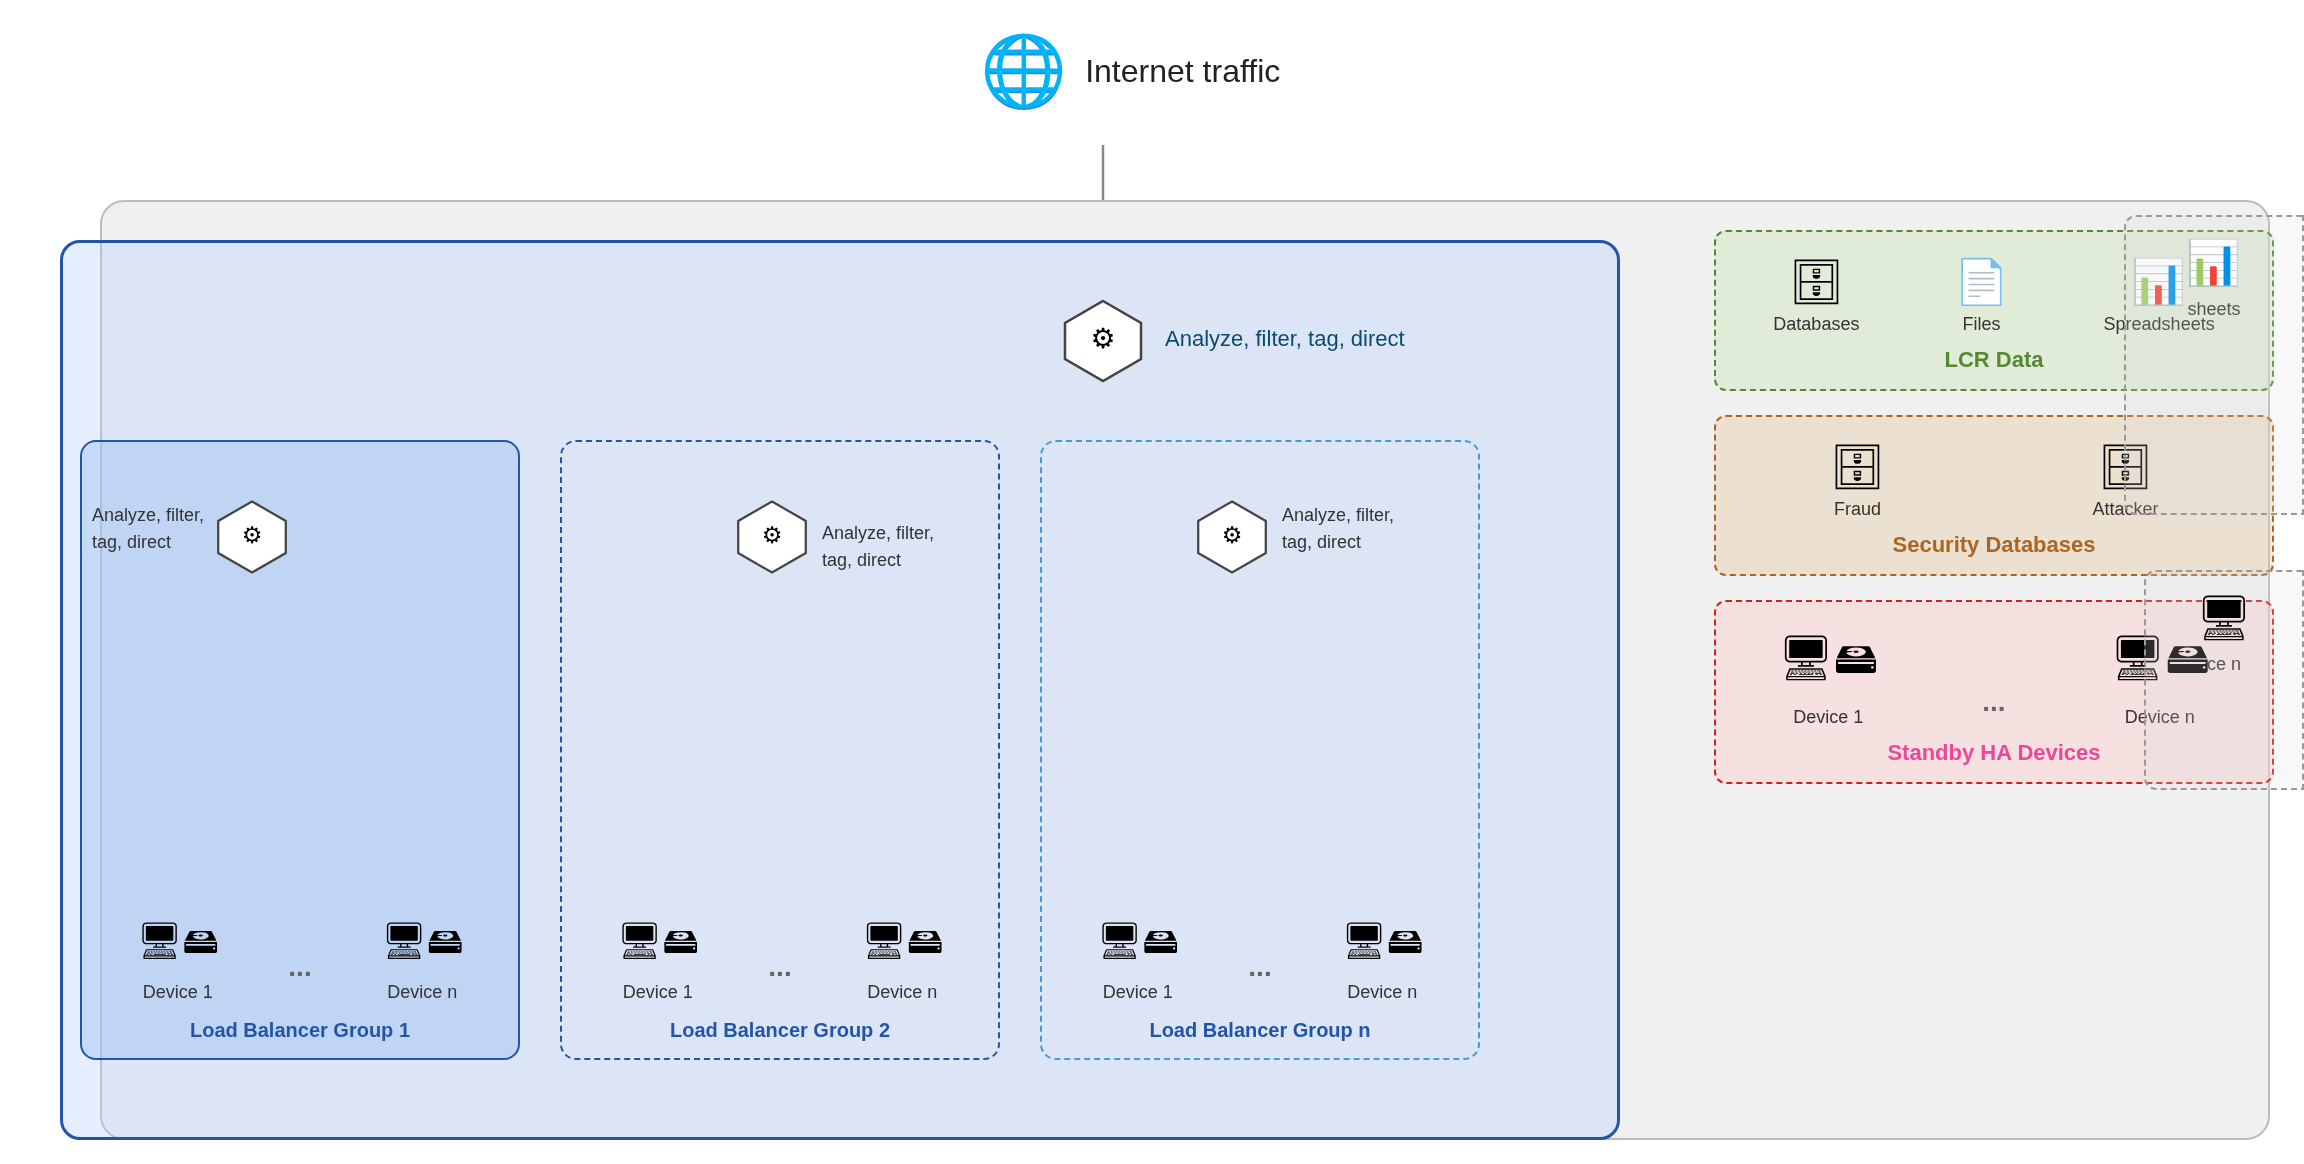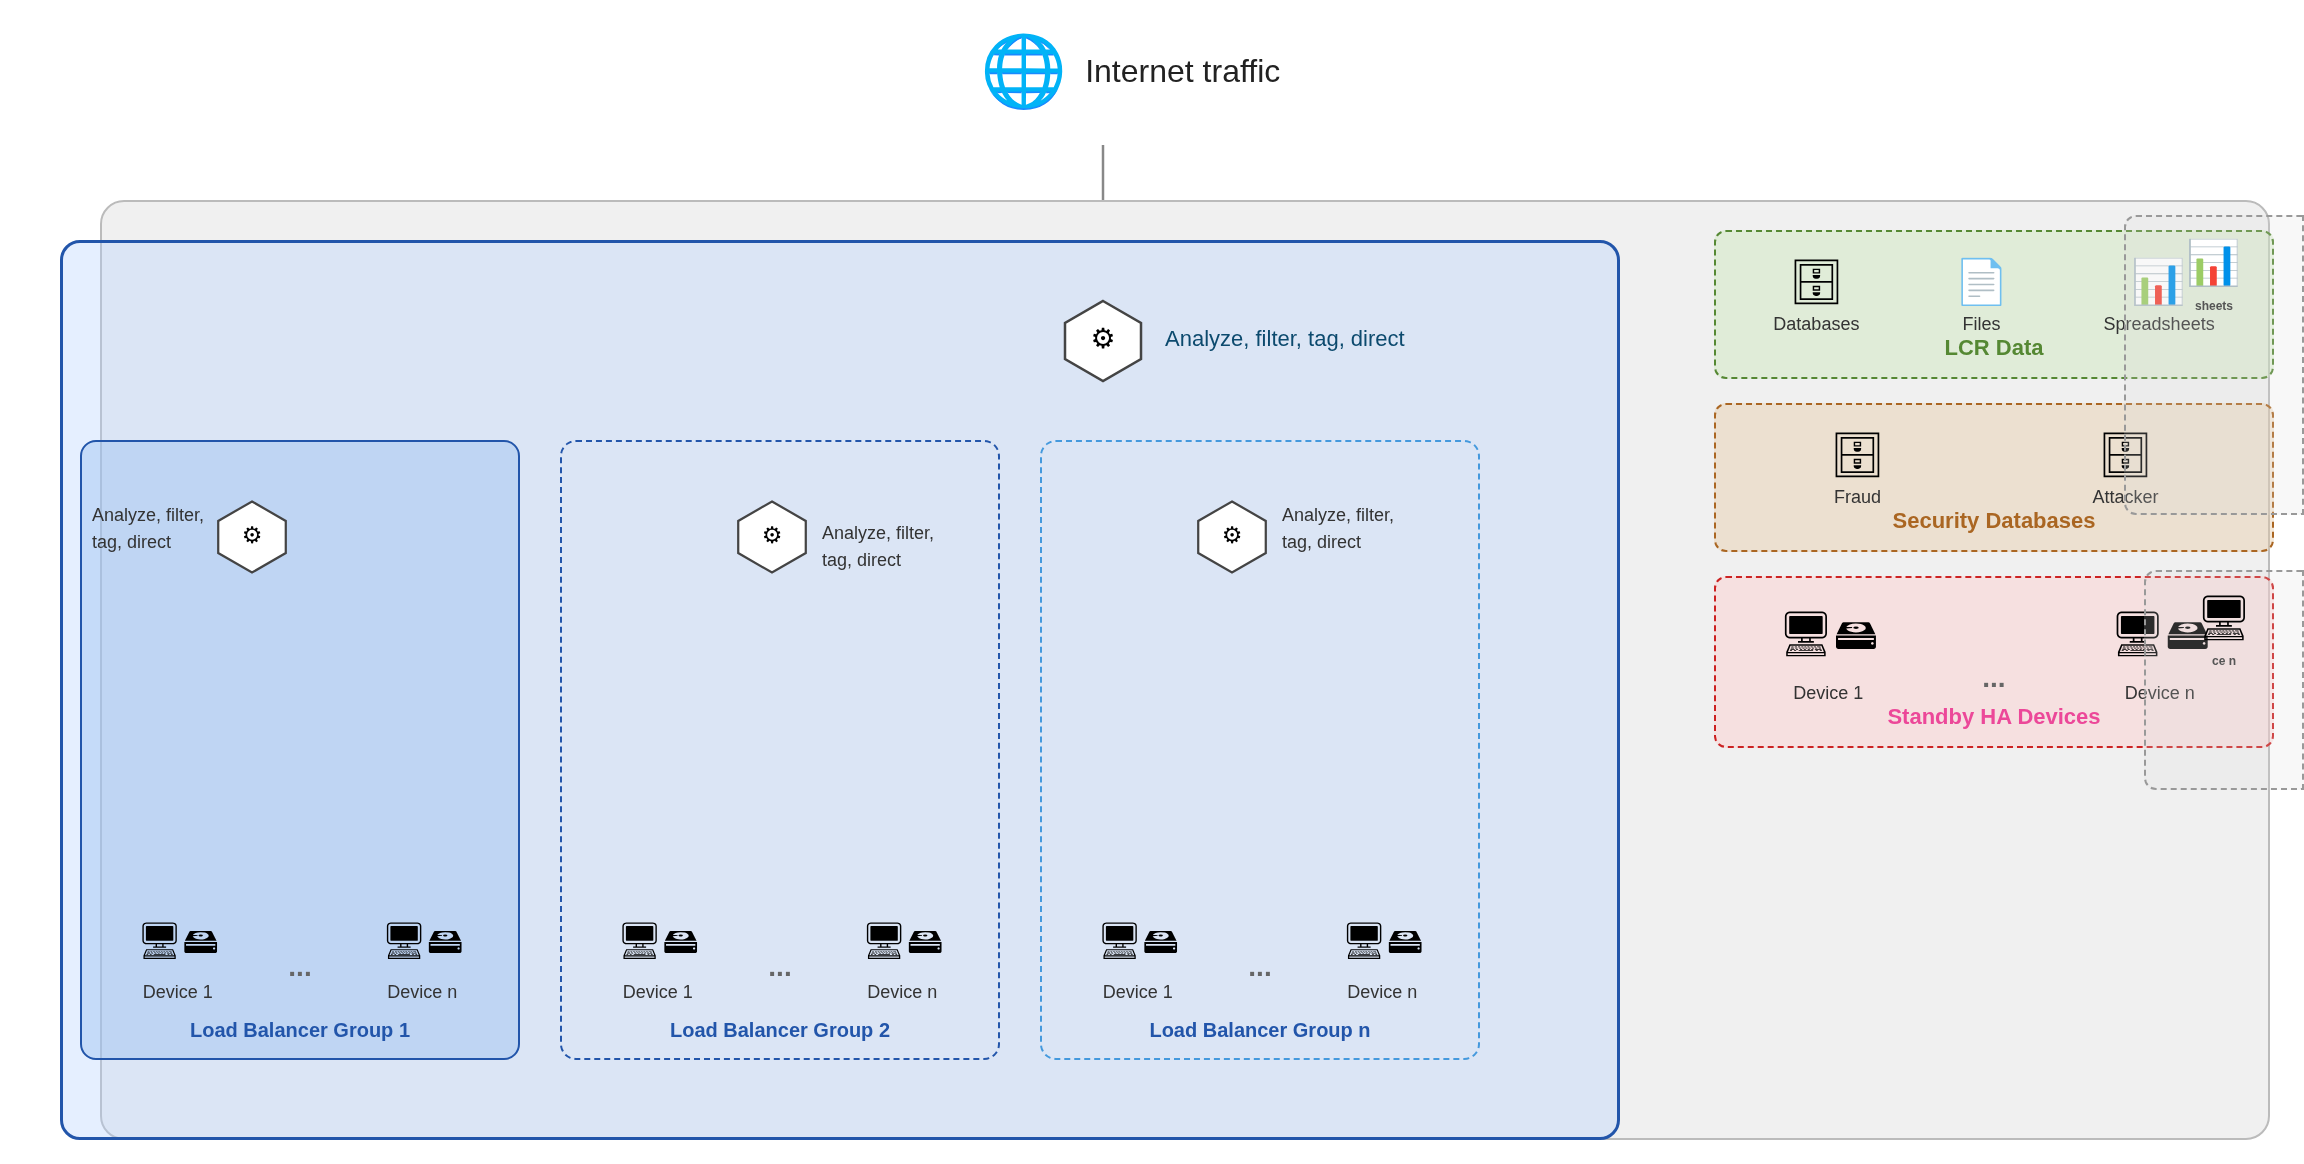--- a/index.html
+++ b/index.html
@@ -154,20 +154,21 @@
 
     .standby-panel {
       background: rgba(255, 200, 200, 0.4);
       border: 2px dashed #cc2222;
     }
 
     .panel-title {
       text-align: center;
       font-size: 22px;
       font-weight: 600;
+      margin-top: 12px;
     }
 
     .lcr-title { color: #558833; }
     .security-title { color: #aa6622; text-align: center; }
     .standby-title { color: #ec4899; }
 
     .panel-icons {
       display: flex;
       justify-content: space-around;
       align-items: flex-end;
@@ -241,24 +242,23 @@
       flex-direction: column;
       align-items: center;
       gap: 10px;
     }
 
     .right-edge-icon {
       font-size: 44px;
     }
 
     .right-edge-label {
-      font-size: 12px;
+      font-size: 18px;
       color: #555;
       text-align: center;
-      font-weight: bold;
     }
 
     
     .right-edge-gray-box2 {
       position: absolute;
       top: 570px;
       right: 0;
       width: 160px;
       height: 220px;
       border: 2px dashed #999;

